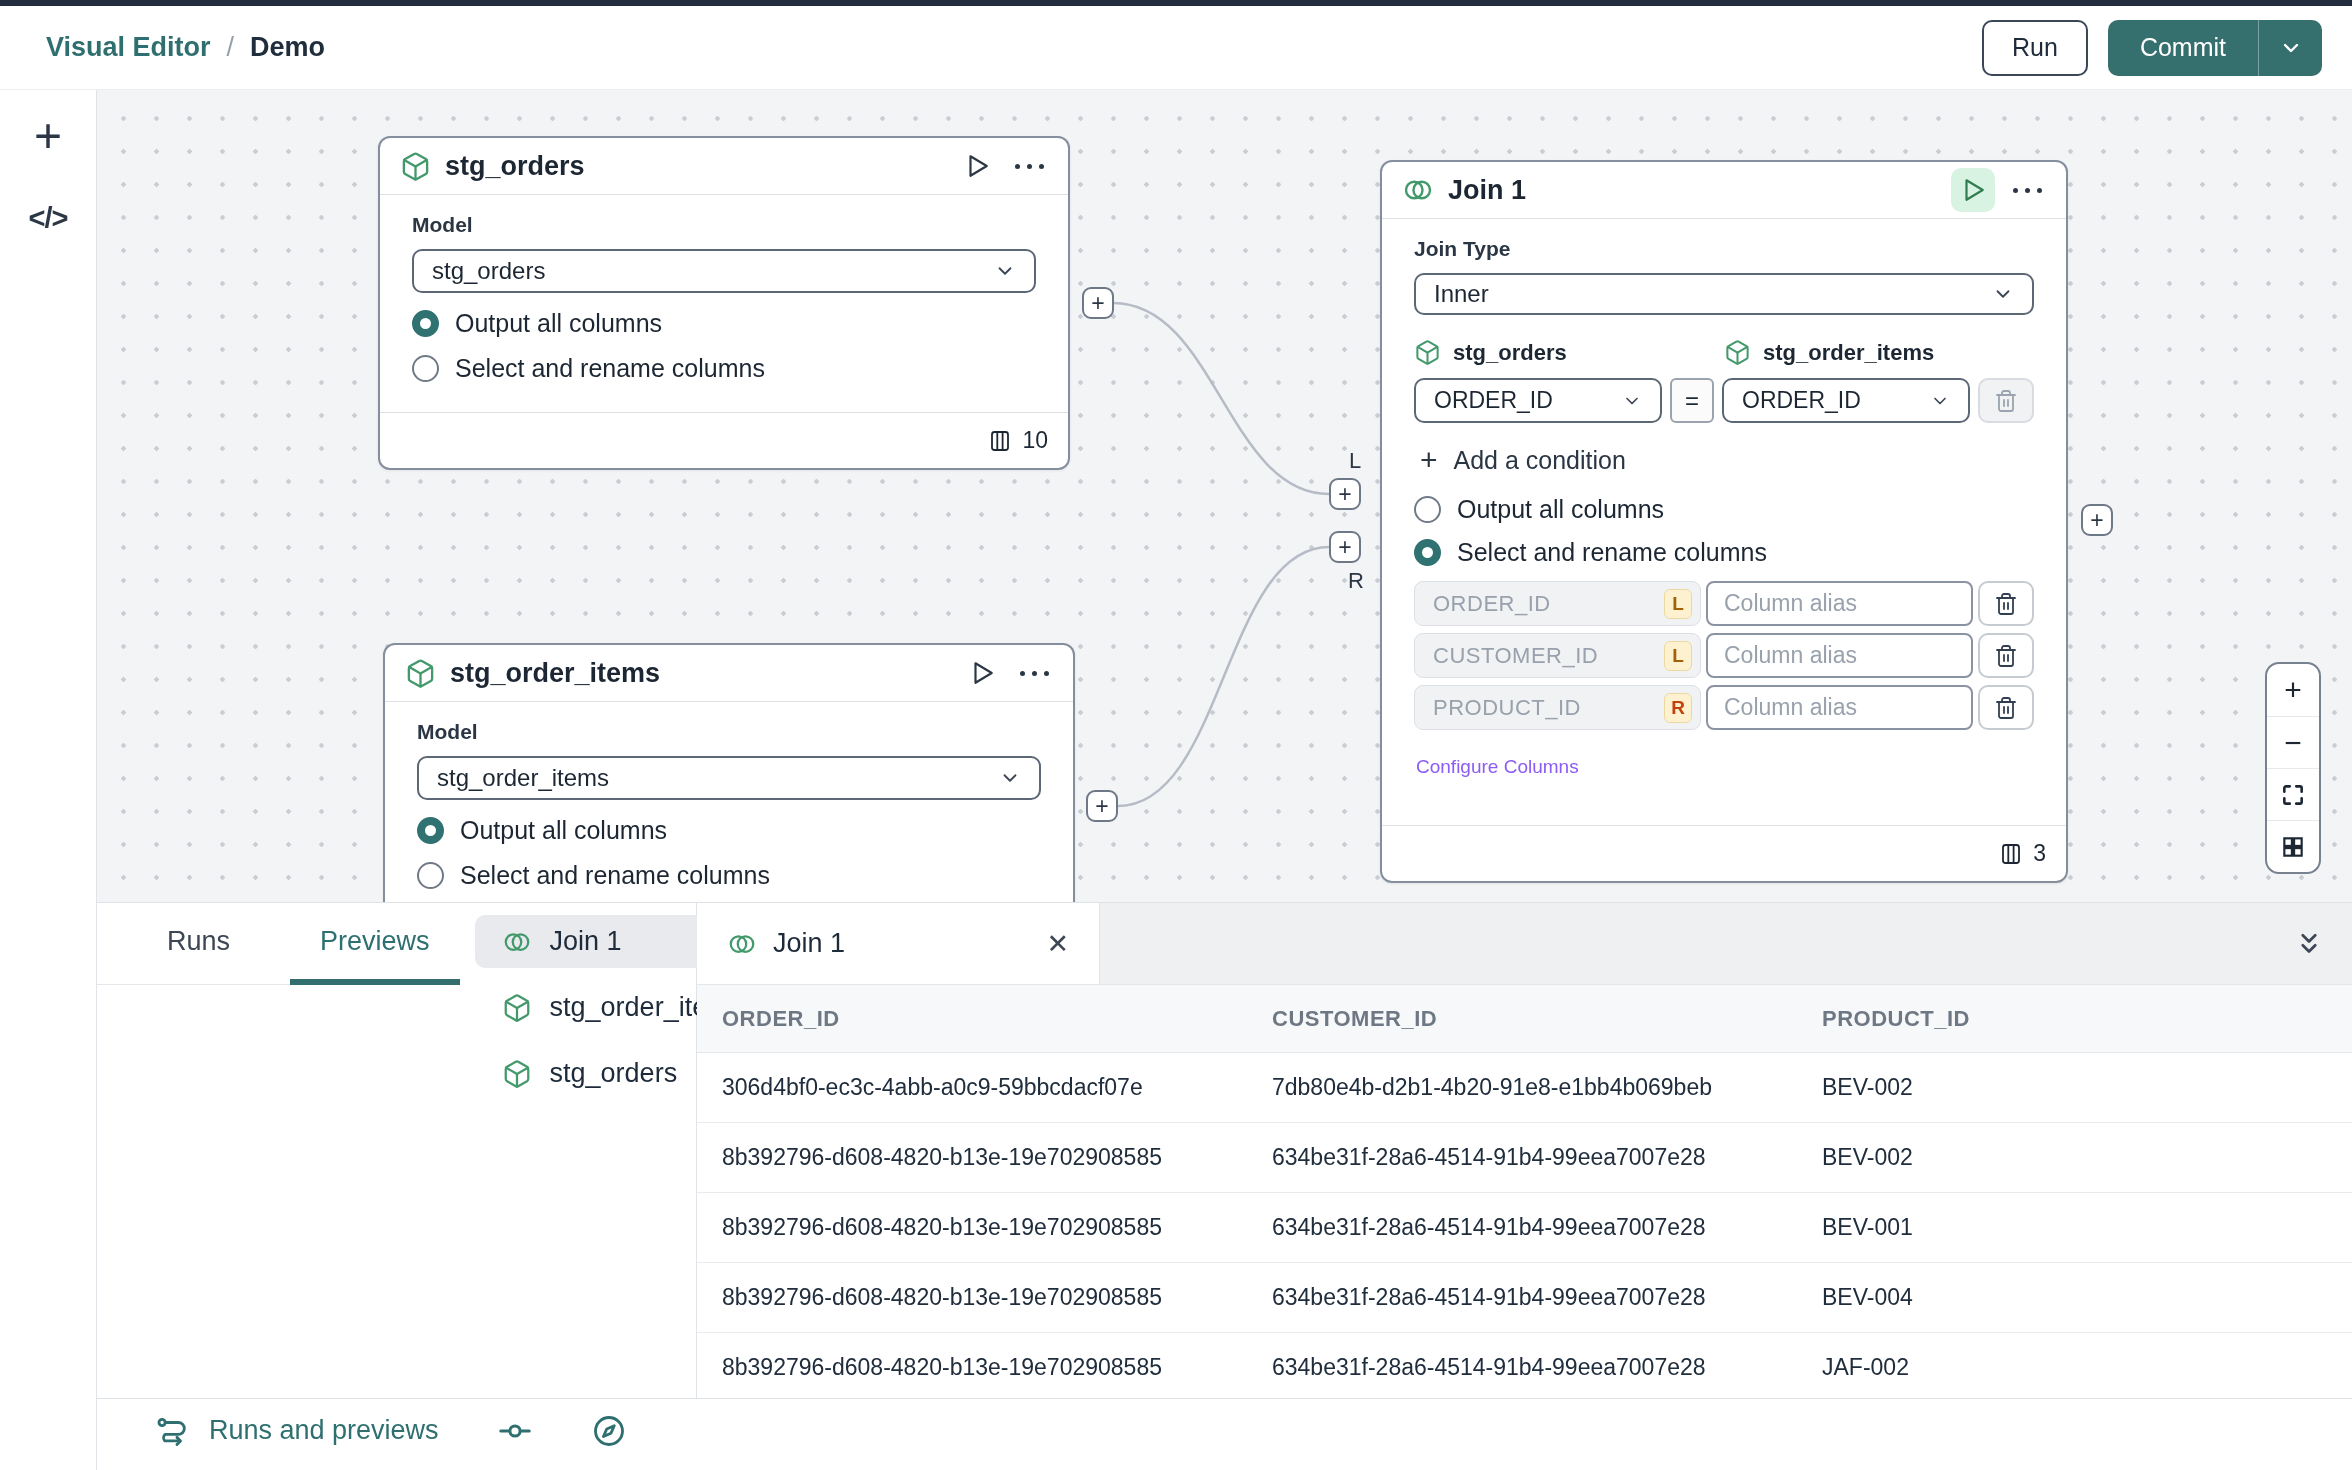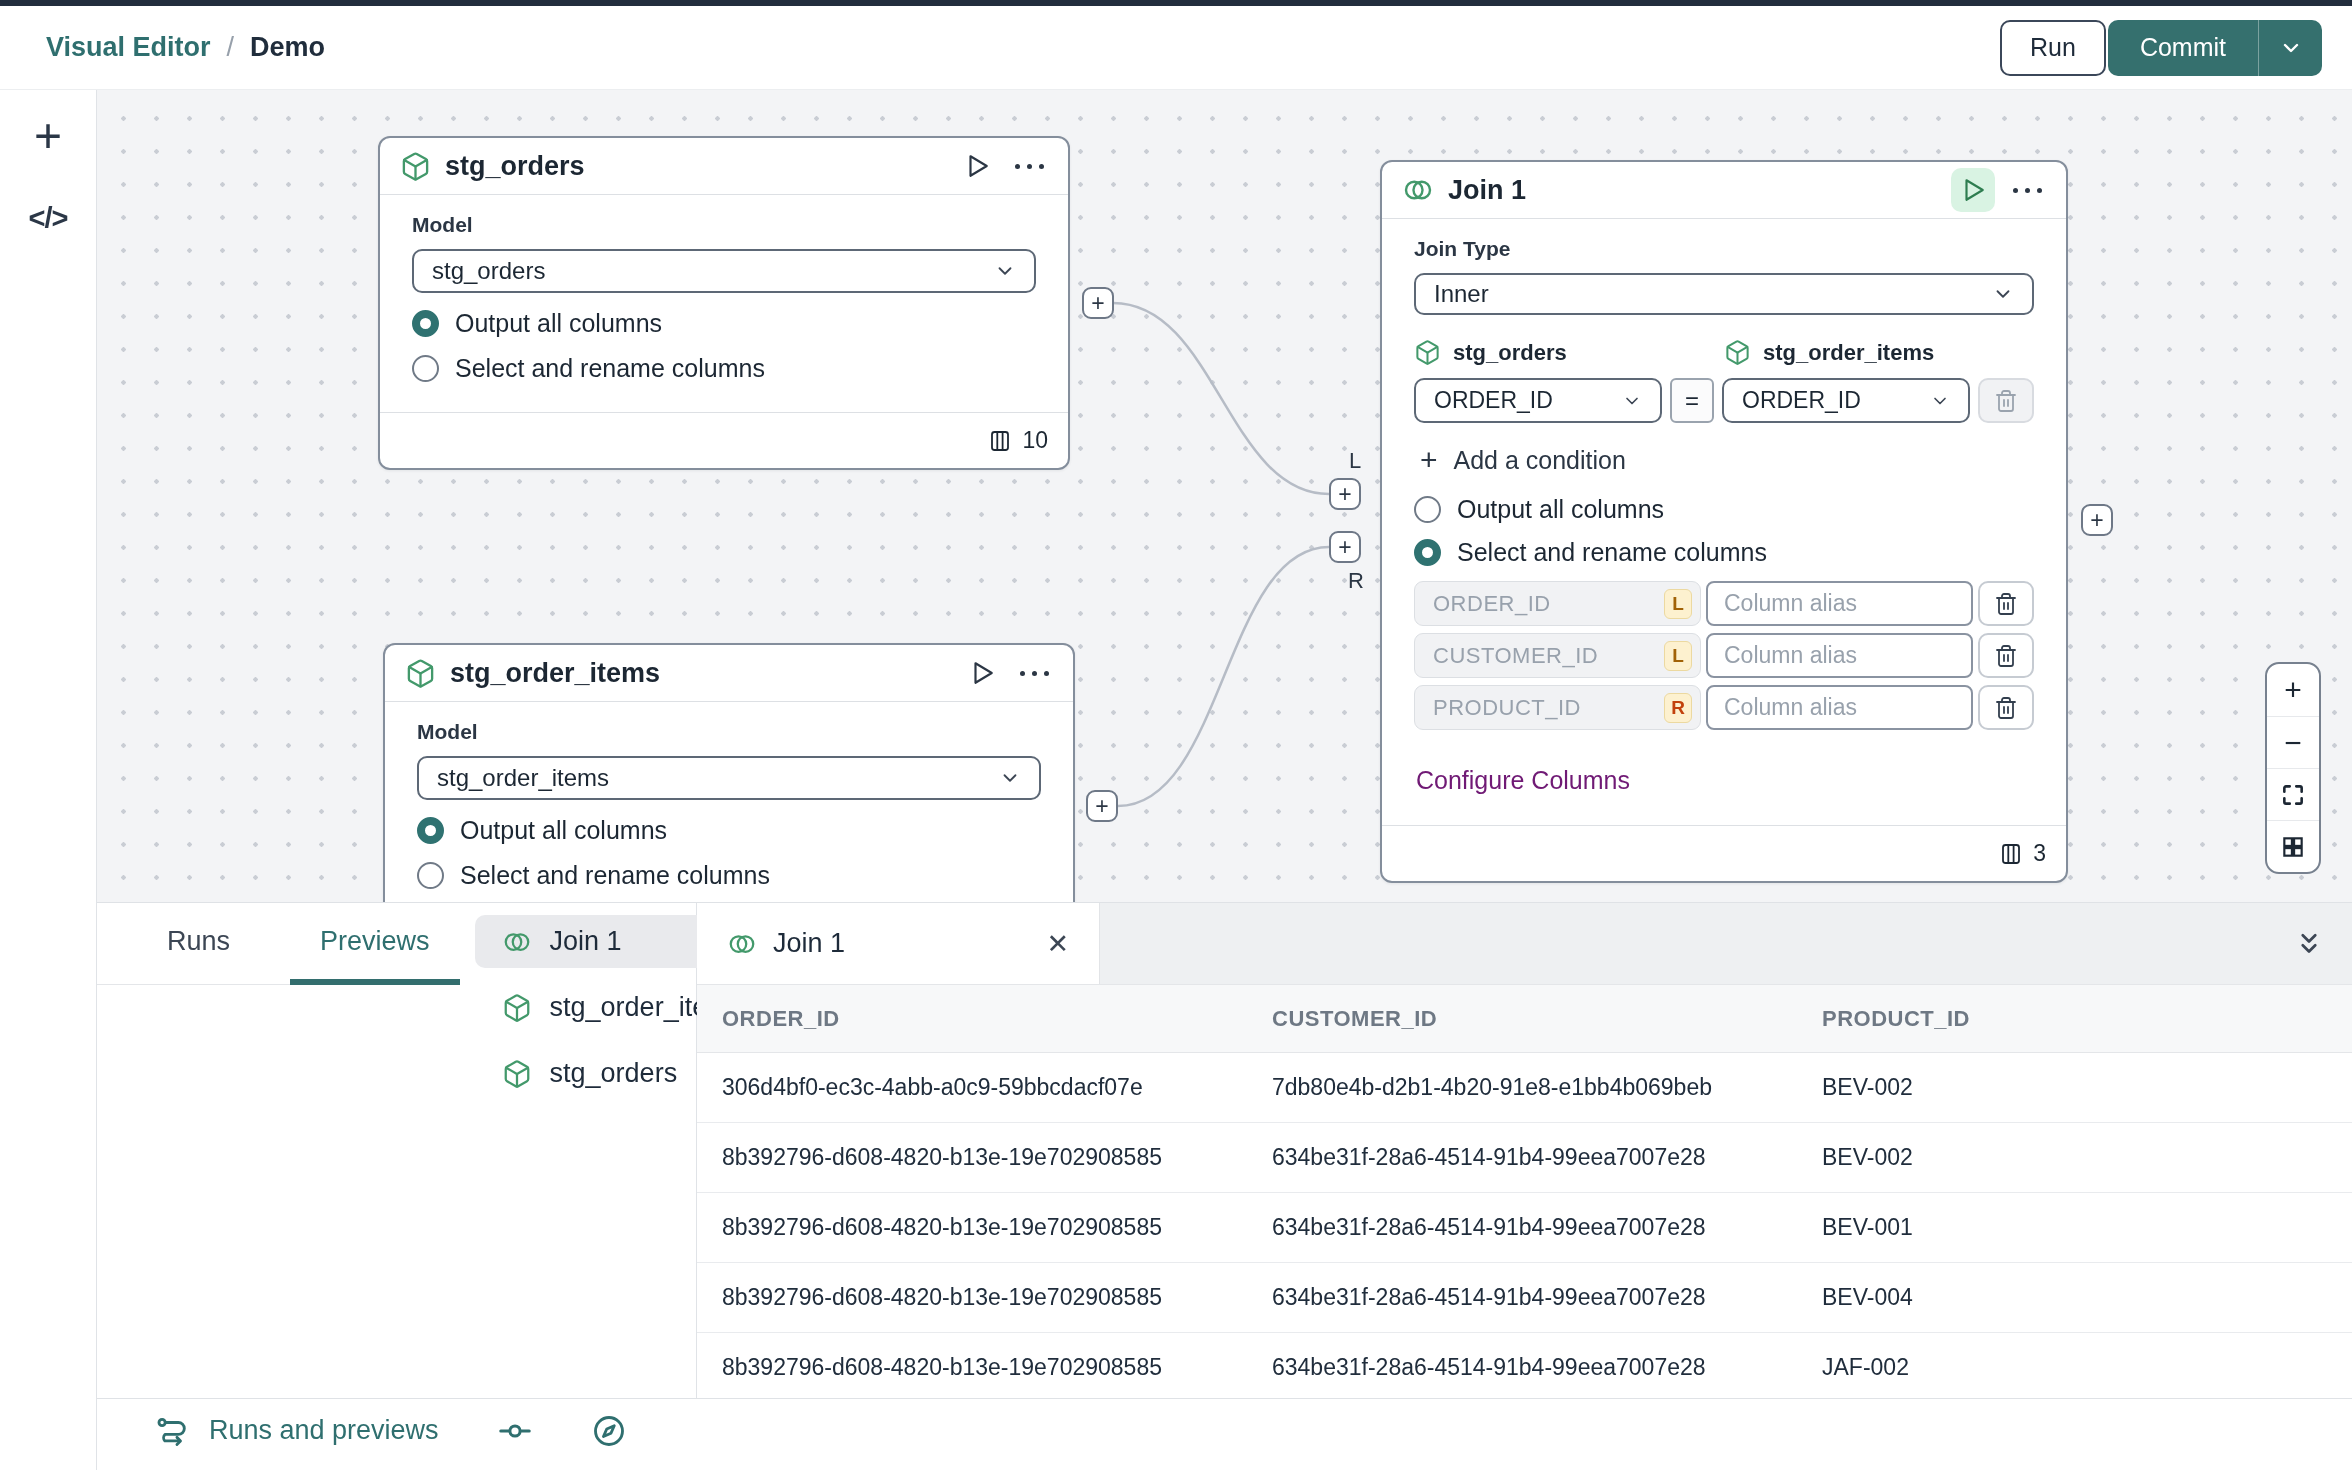--- a/index.html
+++ b/index.html
@@ -14,21 +14,21 @@
   
   .top-strip { position:absolute; top:0; left:0; width:100%; height:6px; background:#222d3d; }
   .app-header {
     position:absolute; top:6px; left:0; width:100%; height:84px; background:#fff;
     display:flex; align-items:center; padding:0 30px 0 46px; border-bottom:1px solid #eceef0; z-index:5;
   }
   .breadcrumb { display:flex; align-items:center; gap:16px; font-size:27px; font-weight:bold; }
   .crumb-section { color:#2f6f6f; }
   .crumb-sep { color:#97a0ab; font-weight:normal; }
   .crumb-page { color:#202d3c; }
-  .header-actions { margin-left:auto; display:flex; align-items:center; gap:2px; }
+  .header-actions { margin-left:auto; display:flex; align-items:center; gap:20px; }
   .run-btn {
     height:56px; padding:0 28px; border:2px solid #3b4759; border-radius:10px; background:#fff;
     font-size:25px; color:#1e2b3a; display:flex; align-items:center; cursor:pointer;
   }
   .commit-btn { height:56px; border-radius:10px; background:#35706e; color:#fff; display:flex; align-items:stretch; overflow:hidden; cursor:pointer; }
   .commit-label { padding:0 32px; display:flex; align-items:center; font-size:25px; }
   .commit-caret { width:64px; border-left:1px solid rgba(255,255,255,.35); display:flex; align-items:center; justify-content:center; }
 
   
   .left-rail {
@@ -105,21 +105,21 @@
     display:flex; align-items:center; justify-content:center; font-size:19px; font-weight:bold;
   }
   .side-badge.L { color:#a16207; }
   .side-badge.R { color:#c2410c; }
   .alias-input {
     flex:1; height:45px; border:2px solid #8a93a1; border-radius:8px; padding:0 16px;
     font-size:23px; font-family:"Liberation Sans",sans-serif; color:#1c2733; background:#fff; outline:none; min-width:0;
   }
   .alias-input::placeholder { color:#98a1ac; }
   .alias-trash { background:#fff; border:2px solid #c6cbd2; }
-  .configure-link { margin:36px 0 0 2px; font-size:25px; color:#701a75; cursor:pointer; }
+  .configure-link { margin:26px 0 0 2px; font-size:19px; color:#8b5cf6; cursor:pointer; }
 
   
   .port {
     position:absolute; width:32px; height:32px; border:2px solid #6e7887; border-radius:9px; background:#fff;
     display:flex; align-items:center; justify-content:center; font-size:23px; color:#2b3644; z-index:3; cursor:pointer;
   }
   .port-label { position:absolute; z-index:3; font-size:22px; color:#2b3644; }
 
   
   .zoom-ctrl {

